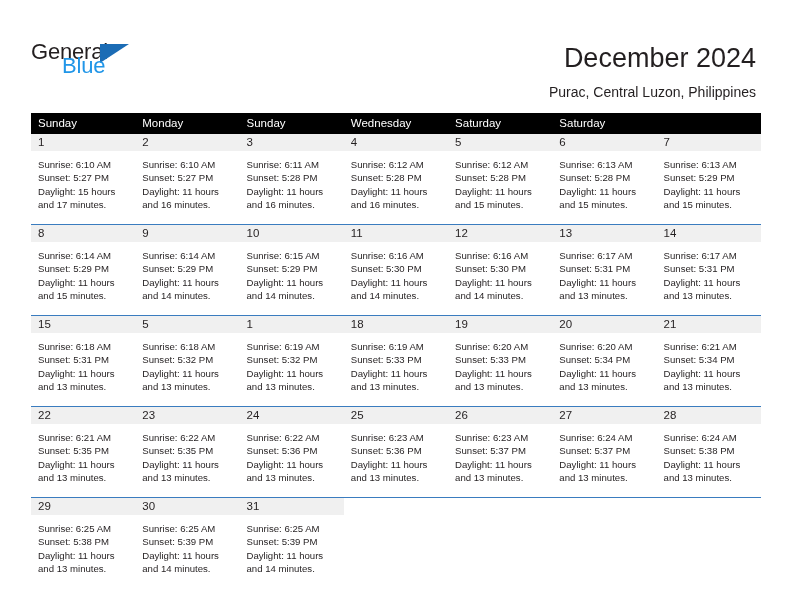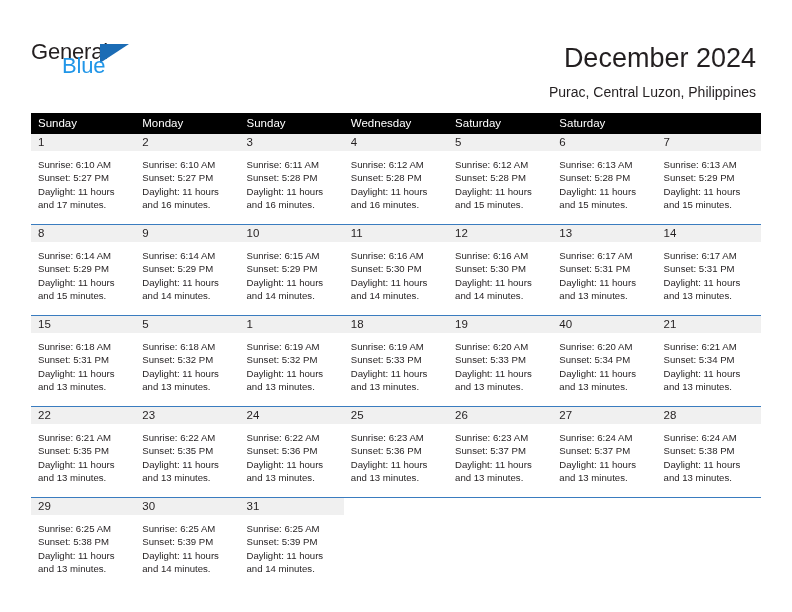--- a/index.html
+++ b/index.html
@@ -185,21 +185,21 @@
 
     <div id="weeks-host">
         <div class="cal-row week">
           <div class="day">
             <div class="day-num-band">
               <span class="day-num">1</span>
             </div>
             <div class="day-info">
               <div>Sunrise: 6:10 AM</div>
               <div>Sunset: 5:27 PM</div>
-              <div class="daylight">Daylight: 11 hours and 17 minutes.</div>
+              <div class="daylight">Daylight: 15 hours and 17 minutes.</div>
             </div>
           </div>
           <div class="day">
             <div class="day-num-band">
               <span class="day-num">2</span>
             </div>
             <div class="day-info">
               <div>Sunrise: 6:10 AM</div>
               <div>Sunset: 5:27 PM</div>
               <div class="daylight">Daylight: 11 hours and 16 minutes.</div>
@@ -374,21 +374,21 @@
               <span class="day-num">19</span>
             </div>
             <div class="day-info">
               <div>Sunrise: 6:20 AM</div>
               <div>Sunset: 5:33 PM</div>
               <div class="daylight">Daylight: 11 hours and 13 minutes.</div>
             </div>
           </div>
           <div class="day">
             <div class="day-num-band">
-              <span class="day-num">40</span>
+              <span class="day-num">20</span>
             </div>
             <div class="day-info">
               <div>Sunrise: 6:20 AM</div>
               <div>Sunset: 5:34 PM</div>
               <div class="daylight">Daylight: 11 hours and 13 minutes.</div>
             </div>
           </div>
           <div class="day">
             <div class="day-num-band">
               <span class="day-num">21</span>

